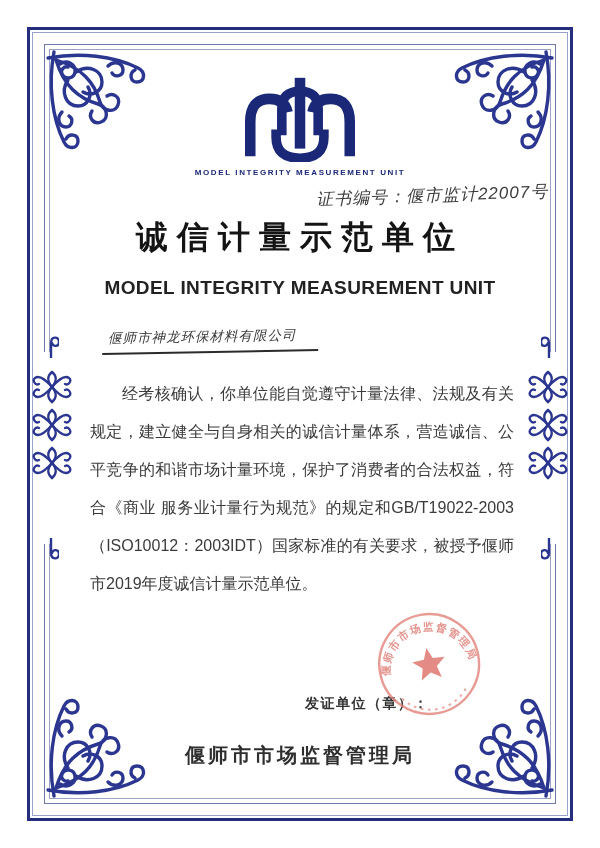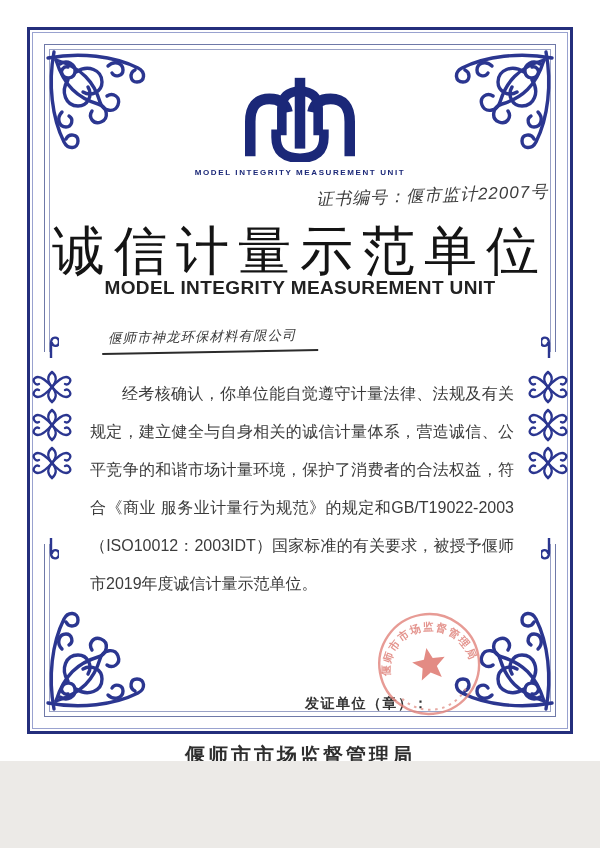--- a/index.html
+++ b/index.html
@@ -1,17 +1,17 @@
 <!DOCTYPE html>
 <html><head>
 <meta charset="utf-8">
 <style>
   html,body{margin:0;padding:0;background:#eceae7;}
   .page{
-    position:relative;width:600px;height:761px;margin:0 auto;
+    position:relative;width:600px;height:848px;margin:0 auto;
     background:#ffffff;overflow:hidden;
     font-family:"Liberation Sans","DejaVu Sans",sans-serif;
     color:#333;
   }
   
   .frame{position:absolute;pointer-events:none;}
   .frame-outer {inset:27px;border:3px solid #242e7c;}
   .frame-outer2{inset:32px;border:1px solid #99a2cf;}
   .frame-inner1{inset:44px;border:1px solid #6f79a8;}
   .frame-inner2{inset:49px;border:1px solid #9aa2c6;}
@@ -37,21 +37,21 @@
   
   .cert-no{
     position:absolute;right:52px;top:184px;
     font-size:17px;color:#3d3d3d;font-style:italic;
     transform:rotate(-2deg);letter-spacing:1px;
   }
   
   .title-cn{
     position:absolute;left:0;top:216px;width:100%;text-align:center;
     font-family:"Liberation Serif","DejaVu Serif",serif;
-    font-size:53px;font-weight:normal;letter-spacing:9px;color:#141414;
+    font-size:32px;font-weight:bold;letter-spacing:9px;color:#141414;
   }
   .title-en{
     position:absolute;left:0;top:277px;width:100%;text-align:center;
     font-size:19px;font-weight:bold;letter-spacing:0.4px;color:#222;
   }
   
   .company{
     position:absolute;left:102px;top:326px;width:208px;
     border-bottom:2px solid #2b2b2b;padding:2px 2px 5px 6px;
     font-size:13.5px;font-style:italic;color:#3a3a3a;

